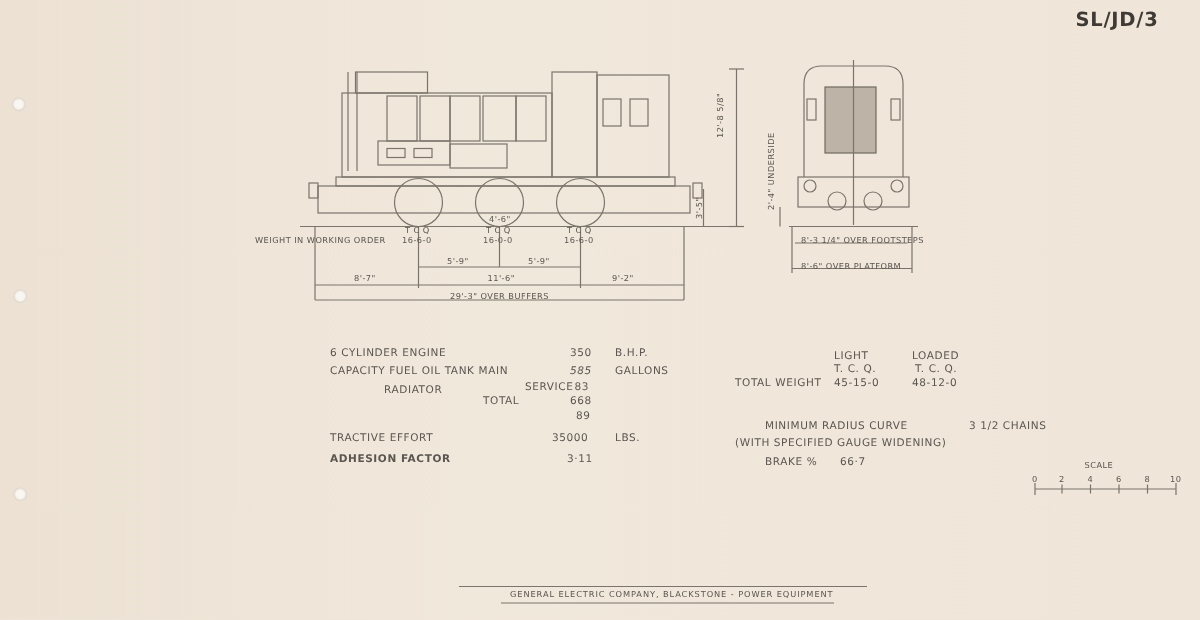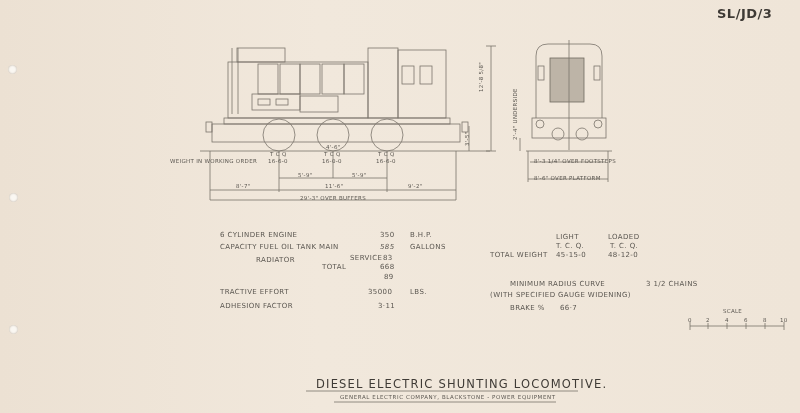--- a/index.html
+++ b/index.html
@@ -143,21 +143,21 @@
   <div class="t" style="left:322px;top:263px;">TOTAL</div>
   <div class="t" style="left:380px;top:263px;">668</div>
 
   <div class="t" style="left:256px;top:256px;">RADIATOR</div>
   <div class="t" style="left:384px;top:273px;">89</div>
 
   <div class="t" style="left:220px;top:288px;">TRACTIVE EFFORT</div>
   <div class="t" style="left:368px;top:288px;">35000</div>
   <div class="t" style="left:410px;top:288px;">LBS.</div>
 
-  <div class="t" style="left:220px;top:302px;">ADHESION FACTOR</div>
+  <div class="t" style="left:220px;top:302px;font-weight:bold;">ADHESION FACTOR</div>
   <div class="t" style="left:378px;top:302px;">3·11</div>
 
   <div class="t" style="left:556px;top:233px;">LIGHT</div>
   <div class="t" style="left:608px;top:233px;">LOADED</div>
   <div class="t" style="left:556px;top:242px;">T. C. Q.</div>
   <div class="t" style="left:610px;top:242px;">T. C. Q.</div>
   <div class="t" style="left:490px;top:251px;">TOTAL WEIGHT</div>
   <div class="t" style="left:556px;top:251px;">45-15-0</div>
   <div class="t" style="left:608px;top:251px;">48-12-0</div>
 
@@ -168,15 +168,14 @@
   <div class="t" style="left:560px;top:304px;">66·7</div>
 
   <div class="t small" style="left:723px;top:308px;">SCALE</div>
   <div class="t small" style="left:688px;top:317px;">0</div>
   <div class="t small" style="left:706px;top:317px;">2</div>
   <div class="t small" style="left:725px;top:317px;">4</div>
   <div class="t small" style="left:744px;top:317px;">6</div>
   <div class="t small" style="left:763px;top:317px;">8</div>
   <div class="t small" style="left:780px;top:317px;">10</div>
 
-  <div class="title">DIESEL ELECTRIC SHUNTING LOCOMOTIVE.</div>
   <div class="subtitle">GENERAL ELECTRIC COMPANY, BLACKSTONE - POWER EQUIPMENT</div>
 </div>
 
 </body></html>

